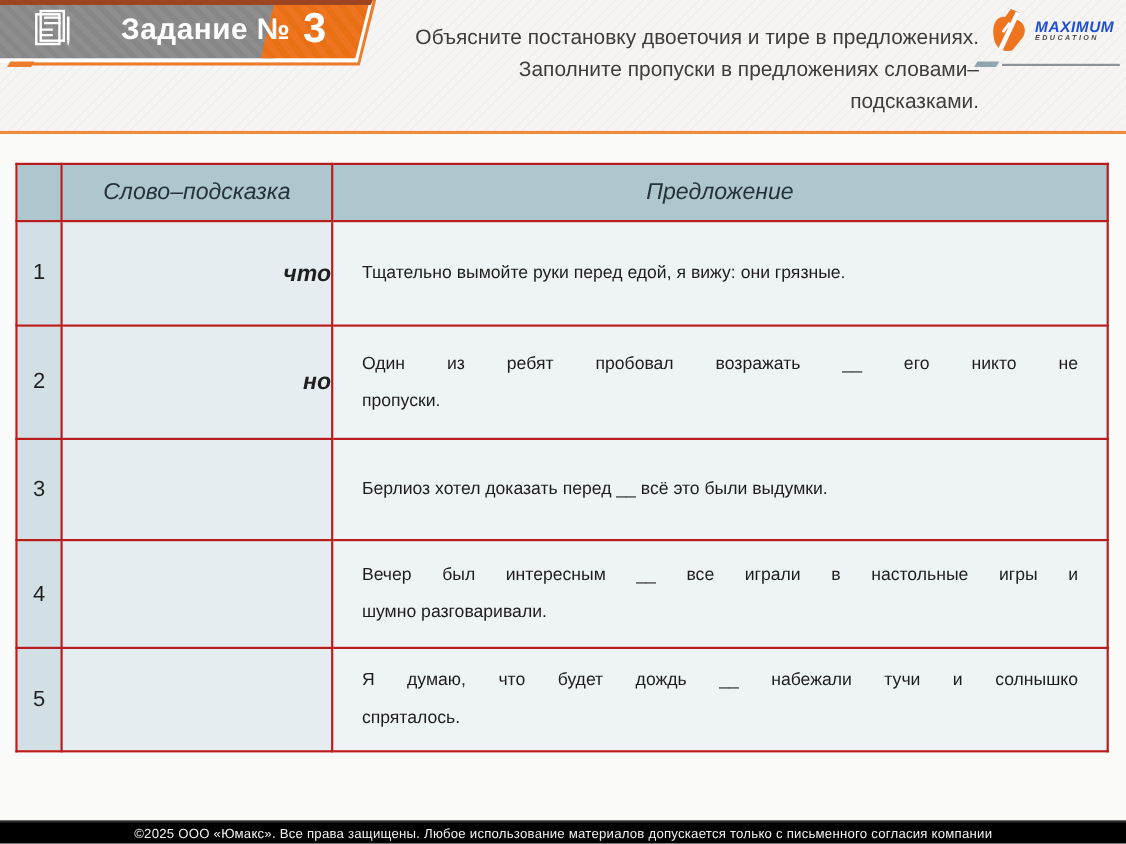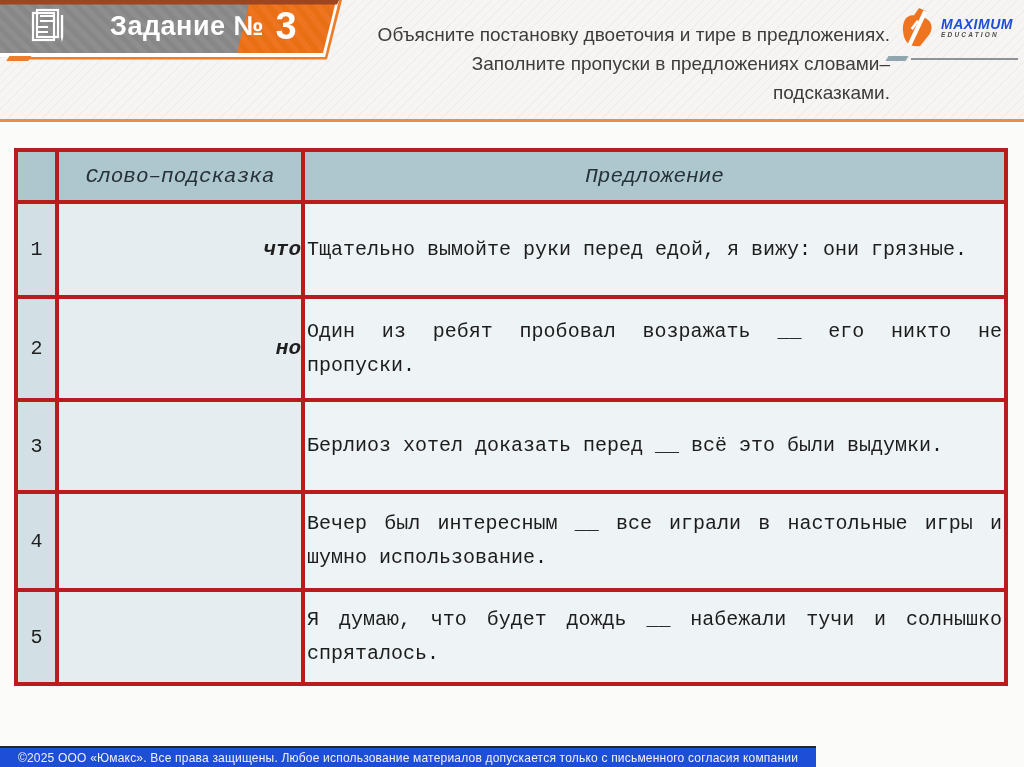--- a/index.html
+++ b/index.html
@@ -88,42 +88,42 @@
     position:absolute; left:911px; top:58px; width:107px; height:1.5px;
     background:#8d9398;
   }
 
   
   .task-table{
     position:absolute; left:14px; top:148px; width:994px;
     border-collapse:collapse; table-layout:fixed;
   }
   .task-table td, .task-table th{
-    border:4px solid #b91c1c; vertical-align:middle; overflow:hidden;font-family:Liberation Mono, monospace;
+    border:2px solid #b91c1c; vertical-align:middle; overflow:hidden;
   }
   .task-table th{
     background:#aec7cf; height:52px;
     font-style:italic; font-weight:normal; font-size:21px; color:#263239;
     text-align:center;
   }
   .num-cell{ background:#d2e0e6; text-align:center; font-size:20px; color:#1f1f1f; }
   .hint-cell{
     background:#e5edf0; text-align:right;
     font-size:21px; font-weight:bold; font-style:italic; color:#1f1f1f;
   }
-  .sent-cell{ background:#eef3f5; padding:0 2px; font-size:20px; color:#1d1d1d; }
+  .sent-cell{ background:#eef3f5; padding:0 26px; font-size:16px; color:#1d1d1d; }
   .line{ line-height:34px; text-align:left; }
   .l-just{ text-align:justify; text-align-last:justify; }
   tr.r1{ height:95px; } tr.r2{ height:103px; } tr.r3{ height:92px; }
   tr.r4{ height:98px; } tr.r5{ height:94px; }
 
   
   .footer{
-    position:absolute; left:0; top:746px; width:816px; height:21px;
-    background:#1d4ed8; border-top:2px solid #262626;
+    position:absolute; left:0; top:746px; width:1024px; height:21px;
+    background:#000000; border-top:2px solid #262626;
     display:flex; align-items:center; justify-content:center;
   }
   .footer-text{ color:#f1f1f1; font-size:12px; letter-spacing:0.2px; }
 </style>
 </head>
 <body>
 
 <div class="top-band"></div>
 <div class="orange-divider"></div>
 <div class="content-area"></div>
@@ -202,21 +202,21 @@
         <td class="hint-cell"></td>
         <td class="sent-cell">
           <div class="line">Берлиоз хотел доказать перед __ всё это были выдумки.</div>
         </td>
       </tr>
       <tr class="r4">
         <td class="num-cell">4</td>
         <td class="hint-cell"></td>
         <td class="sent-cell">
           <div class="line l-just">Вечер был интересным __ все играли в настольные игры и</div>
-          <div class="line">шумно использование.</div>
+          <div class="line">шумно разговаривали.</div>
         </td>
       </tr>
       <tr class="r5">
         <td class="num-cell">5</td>
         <td class="hint-cell"></td>
         <td class="sent-cell">
           <div class="line l-just">Я думаю, что будет дождь __ набежали тучи и солнышко</div>
           <div class="line">спряталось.</div>
         </td>
       </tr>

